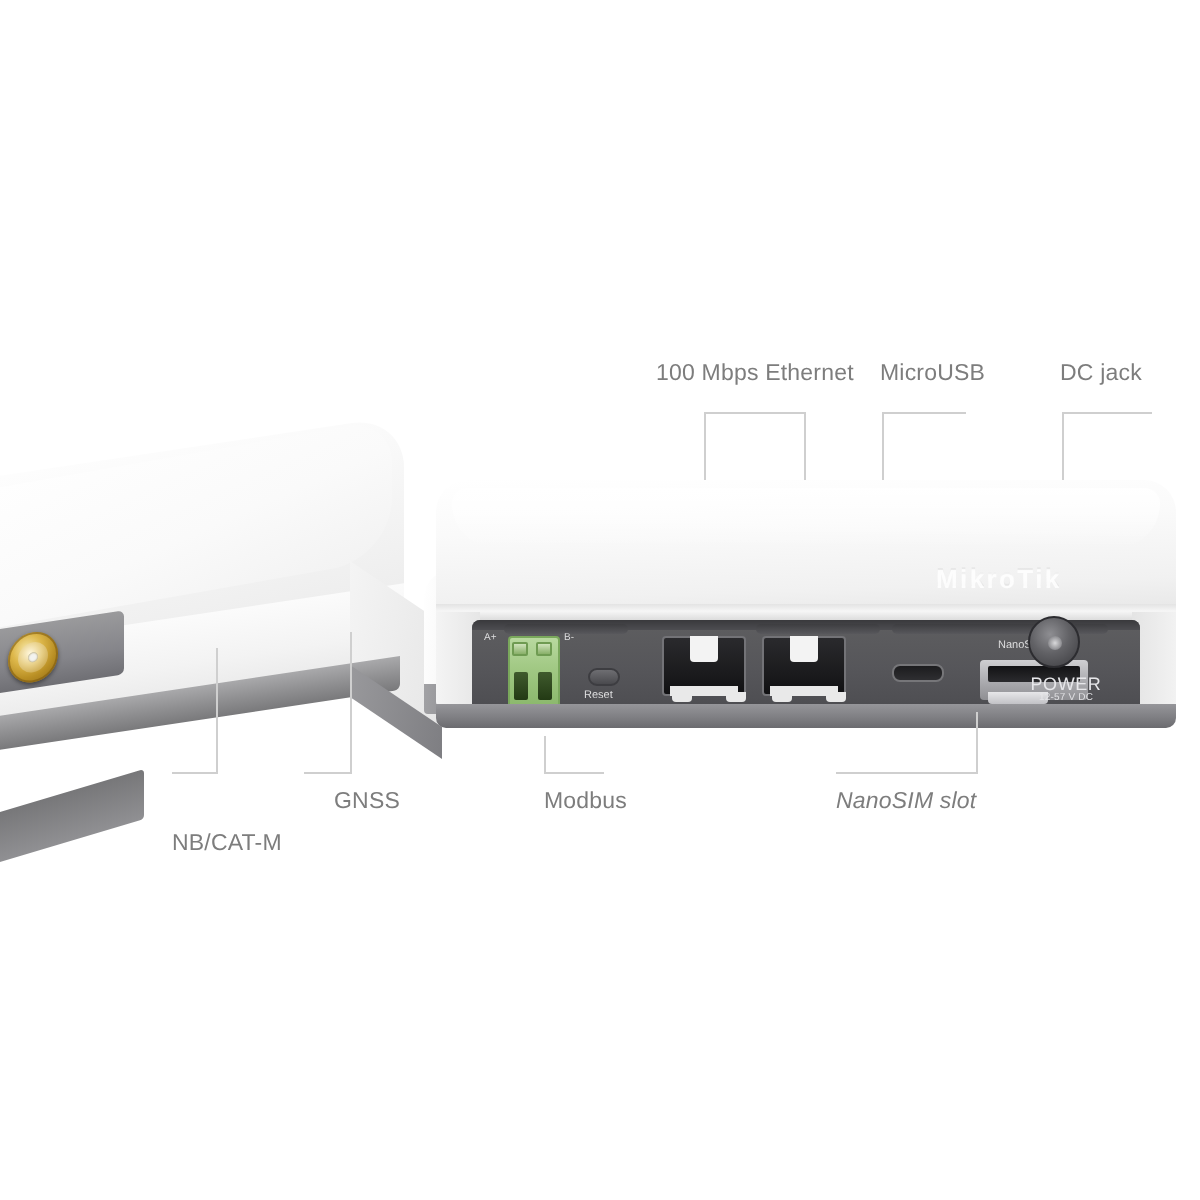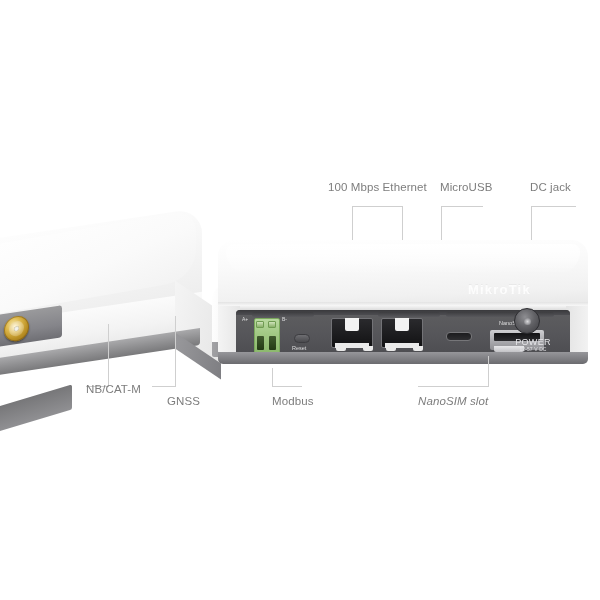--- a/index.html
+++ b/index.html
@@ -349,18 +349,18 @@
 
   <div class="lead v" style="left:175px;top:316px;height:70px;"></div>
   <div class="lead h" style="left:152px;top:386px;width:24px;"></div>
 
   <div class="lead v" style="left:272px;top:368px;height:18px;"></div>
   <div class="lead h" style="left:272px;top:386px;width:30px;"></div>
 
   <div class="lead v" style="left:488px;top:356px;height:30px;"></div>
   <div class="lead h" style="left:418px;top:386px;width:71px;"></div>
 
-  <div class="callout" style="left:86px;top:384px;">NB/CAT-M</div>
+  <div class="callout" style="left:86px;top:417px;">NB/CAT-M</div>
   <div class="callout" style="left:155px;top:396px;margin-left:12px;">GNSS</div>
   <div class="callout" style="left:272px;top:396px;">Modbus</div>
   <div class="callout" style="left:418px;top:396px;font-style:italic;">NanoSIM slot</div>
 
 </div>
 
 </body></html>

